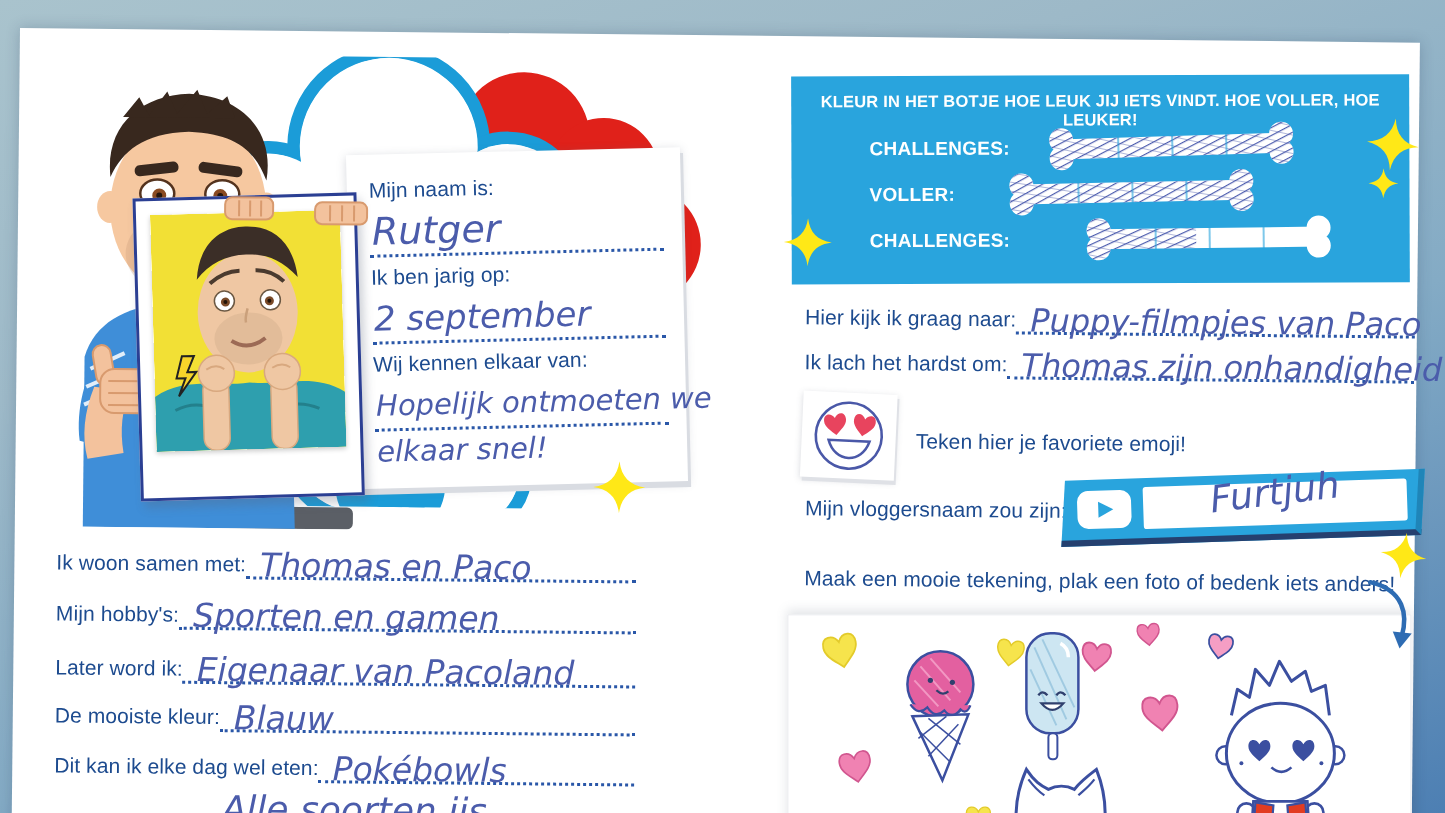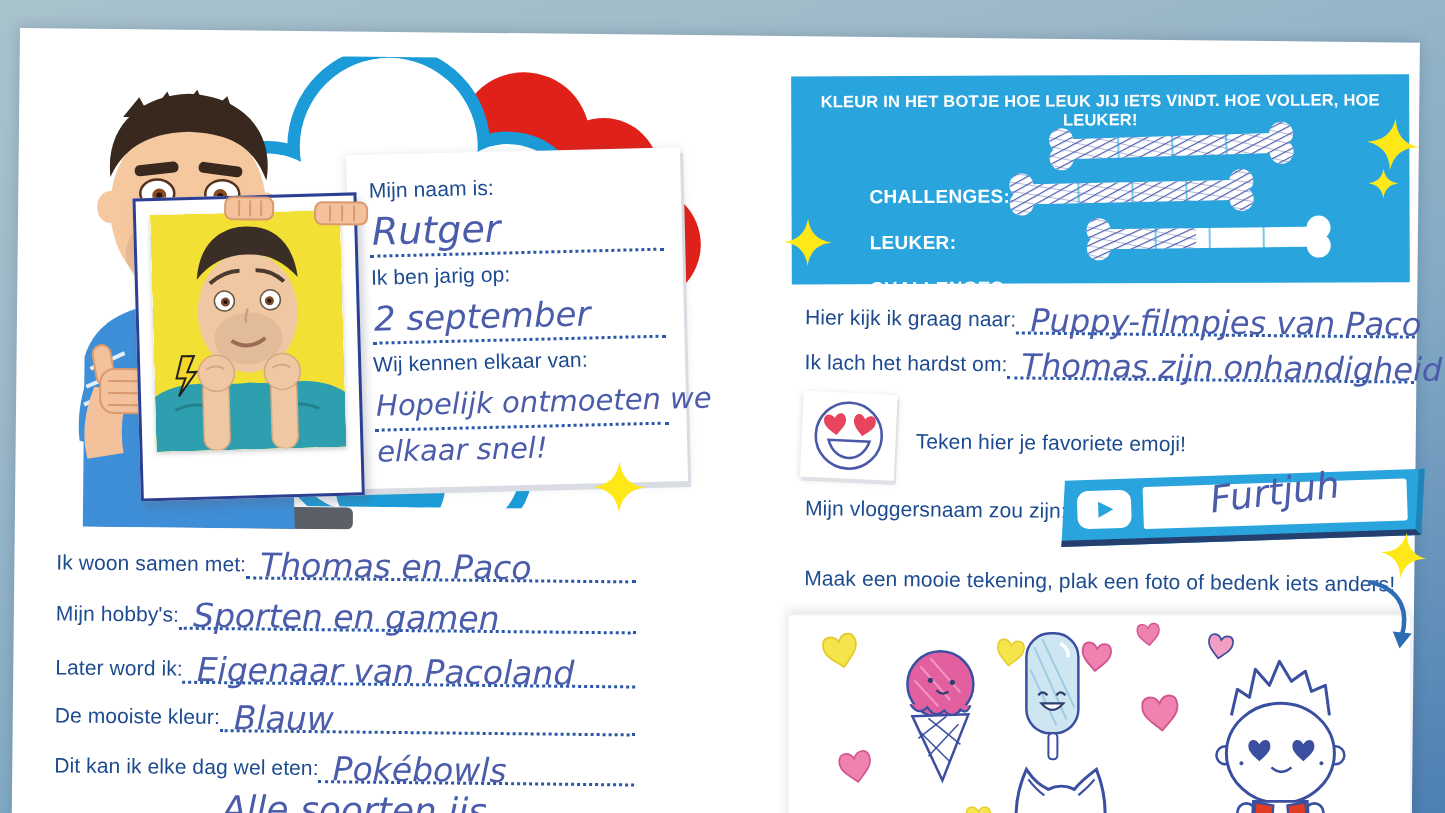--- a/index.html
+++ b/index.html
@@ -27,21 +27,21 @@
   
   .frame{left:120px;top:165px;width:224px;height:303px;background:#fff;border:3px solid #2b3f93;
          transform:rotate(-2.2deg);box-shadow:4px 7px 10px rgba(90,100,120,.3);z-index:5;box-sizing:border-box;}
   .photo{position:absolute;left:14px;top:14px;width:190px;height:237px;overflow:hidden;box-shadow:0 2px 5px rgba(0,0,0,.2);}
   .hand{position:absolute;background:#f3c29d;border:2px solid #d89a6e;border-radius:8px;z-index:6;}
   .hand i{position:absolute;top:2px;bottom:2px;width:0;border-left:2px solid #d89a6e;}
   
   .panel{left:773px;top:36px;width:618px;height:208px;background:#29a4dd;transform:rotate(-0.8deg);z-index:2;}
   .panel-title{position:absolute;left:0;right:0;top:16px;text-align:center;color:#fff;font-weight:bold;
                font-size:16.5px;letter-spacing:.2px;}
-  .prow-label{position:absolute;color:#fff;font-weight:bold;font-size:19px;letter-spacing:.3px;margin-top:48px;}
+  .prow-label{position:absolute;color:#fff;font-weight:bold;font-size:19px;letter-spacing:.3px;}
   .bone{position:absolute;}
   
   .spark{z-index:7;}
   
   .note{left:786px;top:356px;width:94px;height:86px;background:#fff;transform:rotate(2deg);
         box-shadow:2px 4px 0 #dfe1e6,0 2px 6px rgba(90,100,120,.25);z-index:3;}
   
   .banner{left:1048px;top:434px;width:354px;height:60px;background:#29a4dd;
           transform:rotate(-2.5deg) skewX(-5deg);border-bottom:6px solid #25406f;border-right:6px solid #1f85b8;z-index:3;}
   .banner-inner{transform:skewX(5deg);display:flex;align-items:center;height:100%;}
@@ -258,21 +258,21 @@
             <rect class="bone-fill-rect" x="0" y="0" width="250" height="46" fill="url(#sa0)"></rect>
             <rect class="bone-fill-rect2" x="0" y="0" width="250" height="46" fill="url(#sb0)" opacity=".55"></rect>
           </g>
         <g stroke="#29a4dd" stroke-width="2" opacity=".6">
             <line x1="72" y1="12" x2="72" y2="34"></line>
             <line x1="126" y1="12" x2="126" y2="34"></line>
             <line x1="180" y1="12" x2="180" y2="34"></line>
           </g>
       </svg>
 
-      <span class="prow-label" style="left:78px;top:108px;">LEUKER:</span>
+      <span class="prow-label" style="left:78px;top:108px;">VOLLER:</span>
       <svg class="bone" style="left:215px;top:94px;transform:rotate(-1deg);" width="250" height="46" viewBox="0 0 250 46">
         <defs>
           <clipPath id="bc1">
               <circle cx="15" cy="14" r="12"></circle>
               <circle cx="15" cy="32" r="12"></circle>
               <circle cx="235" cy="14" r="12"></circle>
               <circle cx="235" cy="32" r="12"></circle>
               <rect x="13" y="13" width="224" height="20"></rect>
             </clipPath>
           <pattern id="sa1" width="7" height="7" patternUnits="userSpaceOnUse" patternTransform="rotate(62)">

